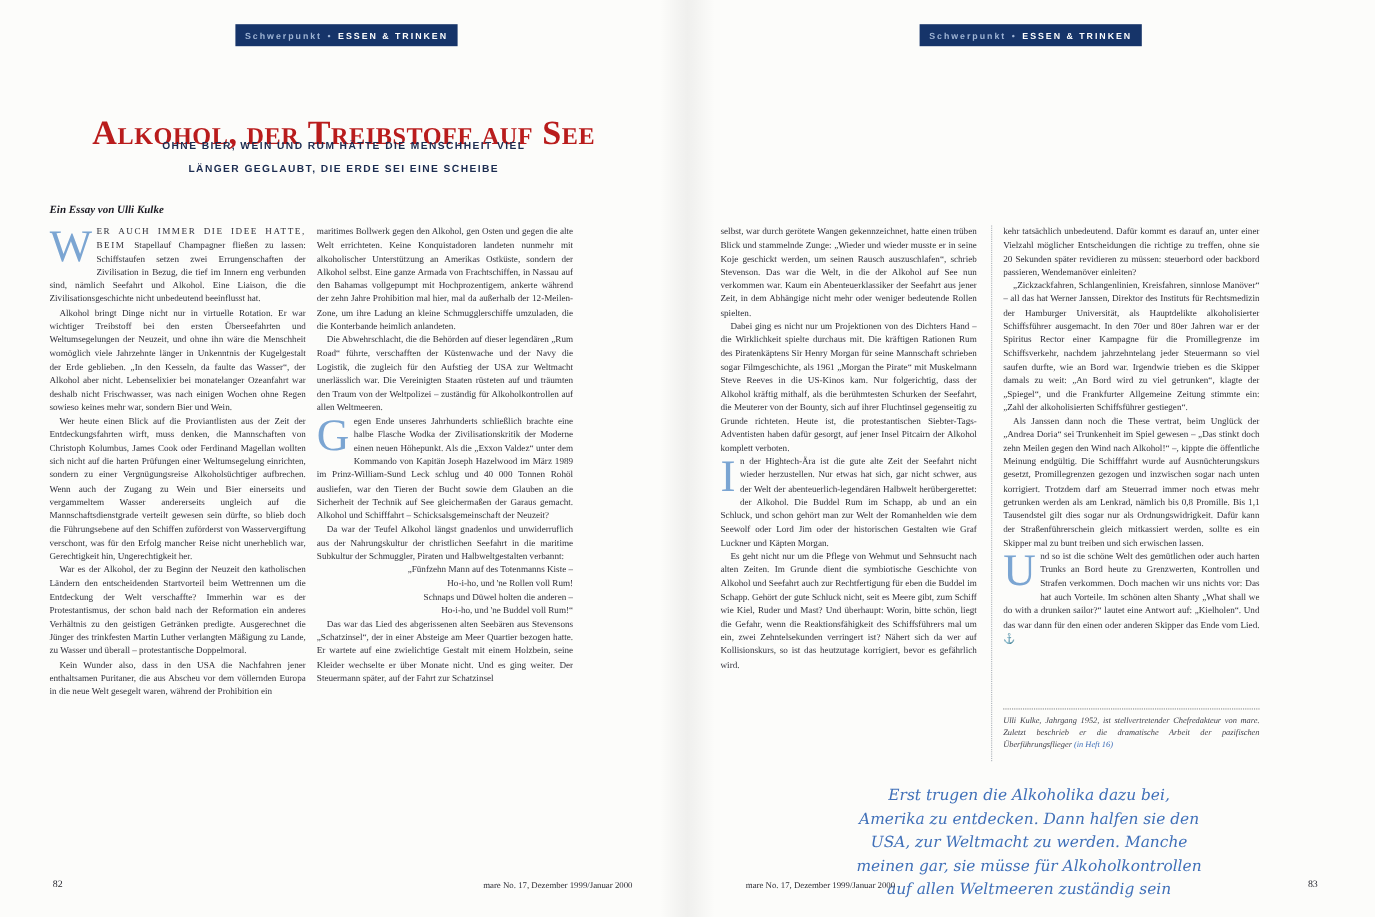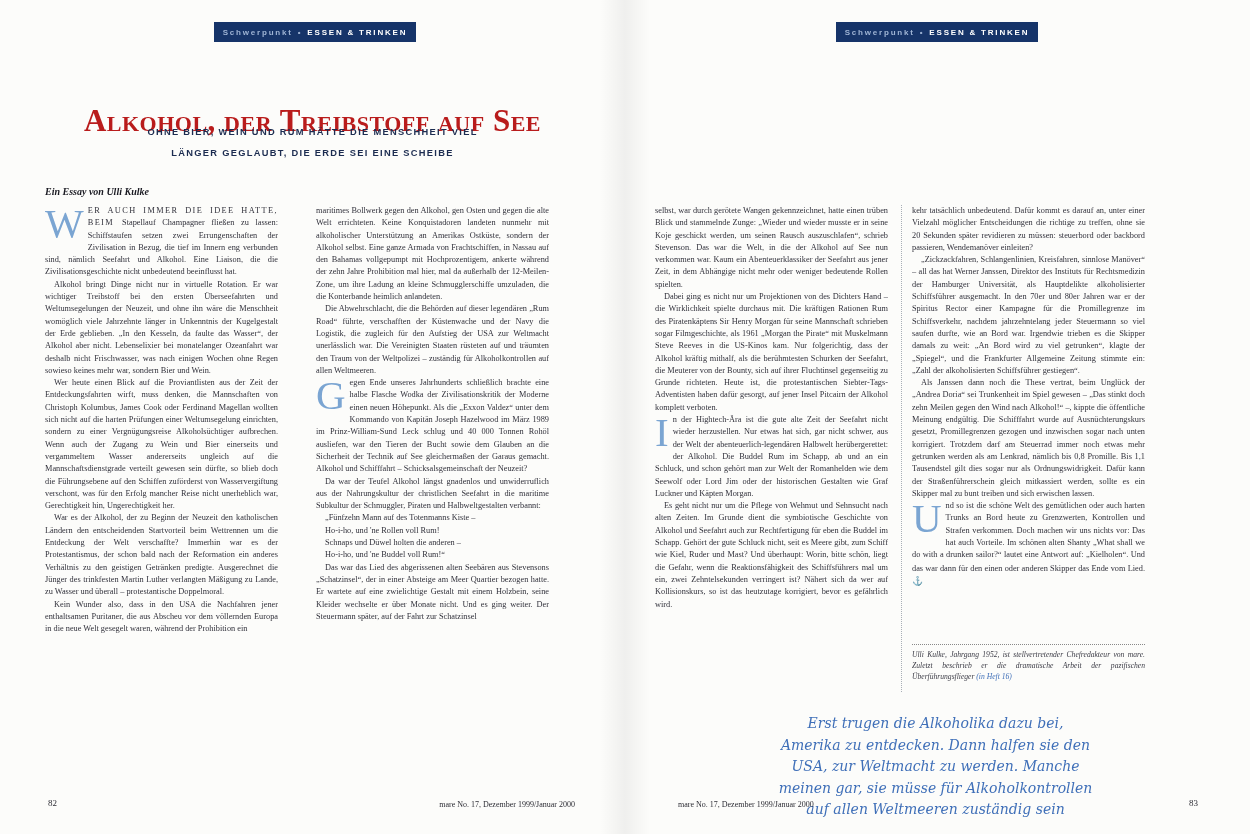--- a/index.html
+++ b/index.html
@@ -18,27 +18,27 @@
          font-variant:small-caps;font-size:31px;letter-spacing:0.5px;color:#b91c1c;}
   .subtitle{position:absolute;left:35px;width:555px;text-align:center;
          font-family:"Liberation Sans",sans-serif;font-weight:bold;font-size:9.3px;
          letter-spacing:1.3px;color:#1c2c50;}
   #subtitle1{top:127px;}
   #subtitle2{top:148px;}
   #byline{position:absolute;left:45px;top:186px;font-style:italic;font-weight:bold;
          font-size:10px;color:#1a1a22;}
   .col{position:absolute;top:205px;width:233px;height:492px;overflow:hidden;
        text-align:justify;font-size:8.3px;line-height:12.3px;}
-  #col1{left:45px;} #col2{left:316px;} #col3{left:655px;} #col4{left:912px;}
+  #col1{left:45px;} #col2{left:288px;} #col3{left:655px;} #col4{left:912px;}
   .col p{margin:0;}
   .col p.ind{text-indent:9px;}
   .dropcap{float:left;font-size:41px;line-height:33px;height:35px;padding:2px 4px 0 0;
          color:#7ba5d2;font-family:"Liberation Serif",serif;}
   .lead{letter-spacing:1.4px;}
-  .verse{margin-left:9px;text-align:left;}
+  .verse{margin-left:9px;text-align:right;}
   .endmark{color:#93a3b6;font-size:9px;}
   #col-rule-right{position:absolute;left:901px;top:205px;height:487px;width:0;
          border-left:1px dotted #a8aeb6;}
   #bio{position:absolute;left:912px;top:644px;width:233px;border-top:1px dotted #888;
        padding-top:4px;font-style:italic;font-size:7.6px;line-height:11px;
        color:#3c3c46;text-align:justify;}
   #bio .ref{color:#3f6fb8;}
   .pullquote{position:absolute;top:713px;width:535px;text-align:center;font-style:italic;
        font-family:"DejaVu Serif",serif;font-size:14px;line-height:21.5px;color:#3f6fb8;
        white-space:pre-line;}

